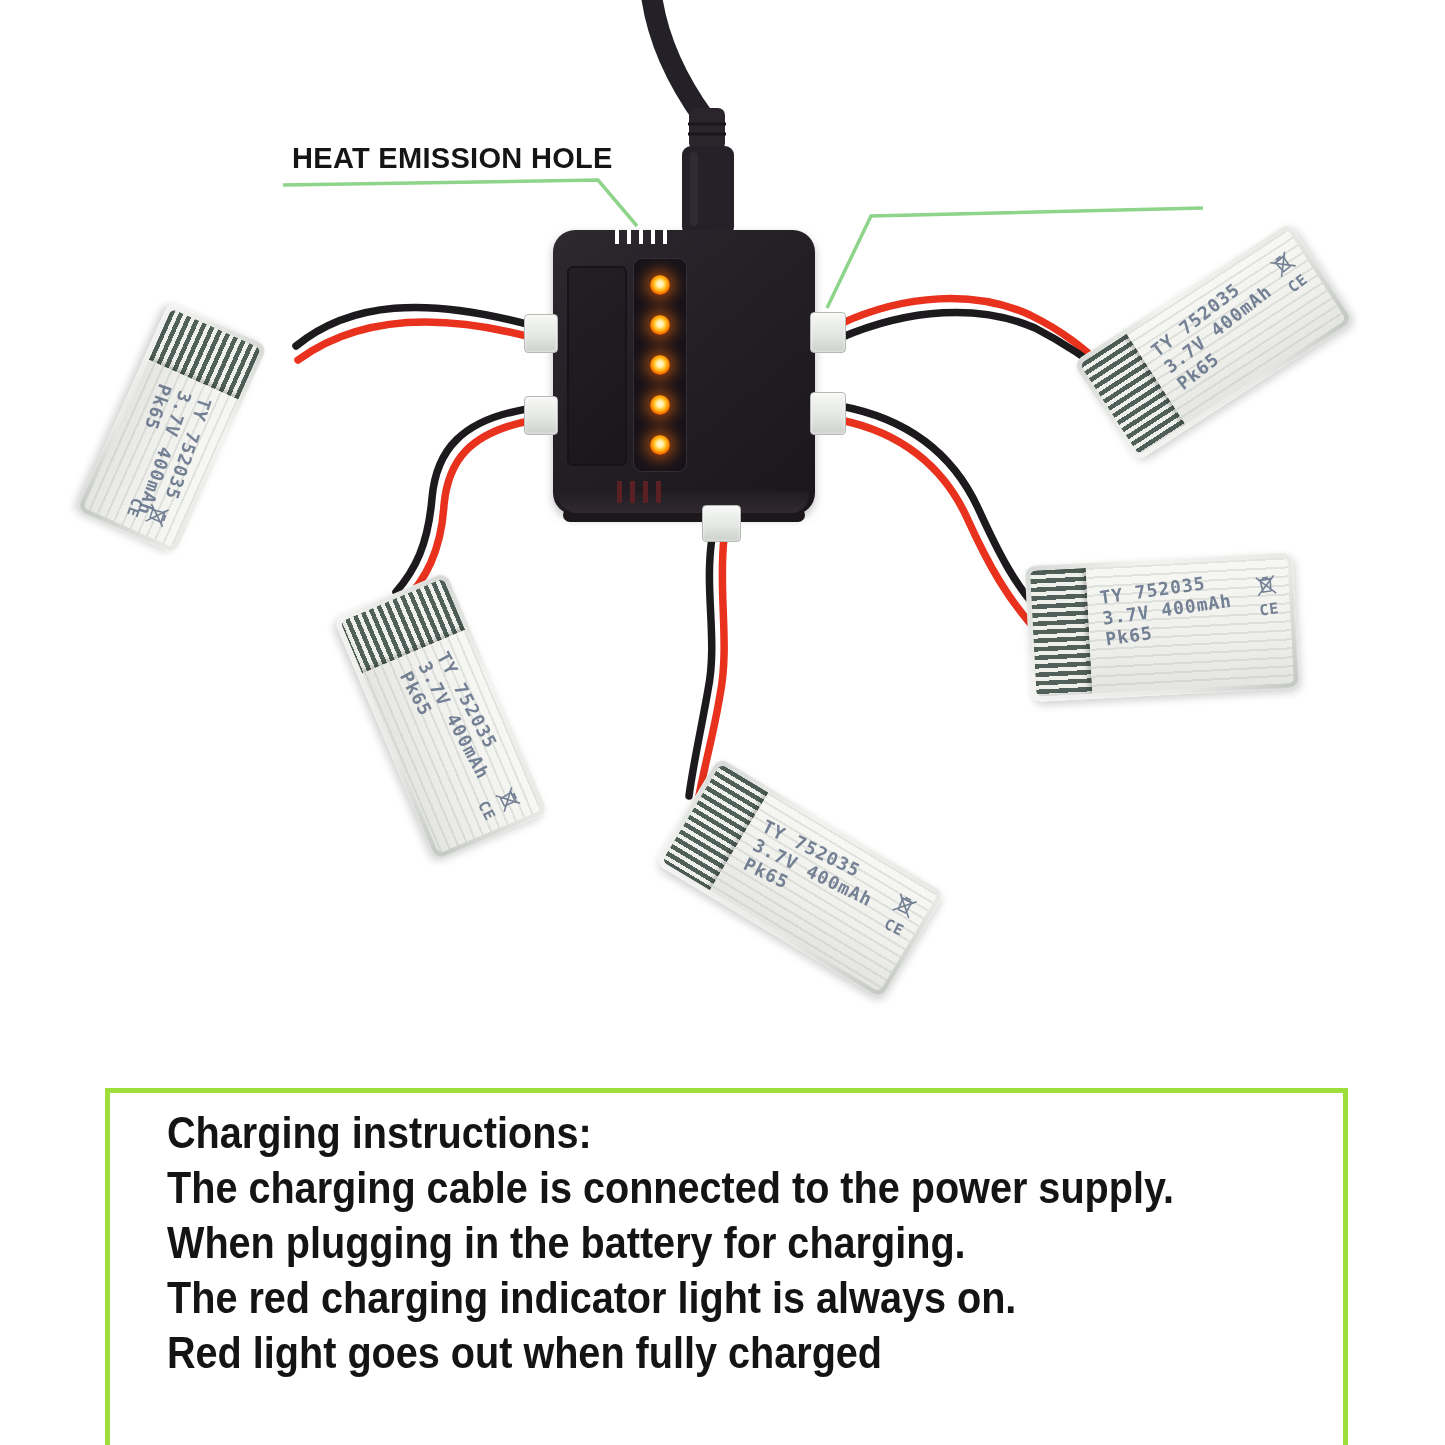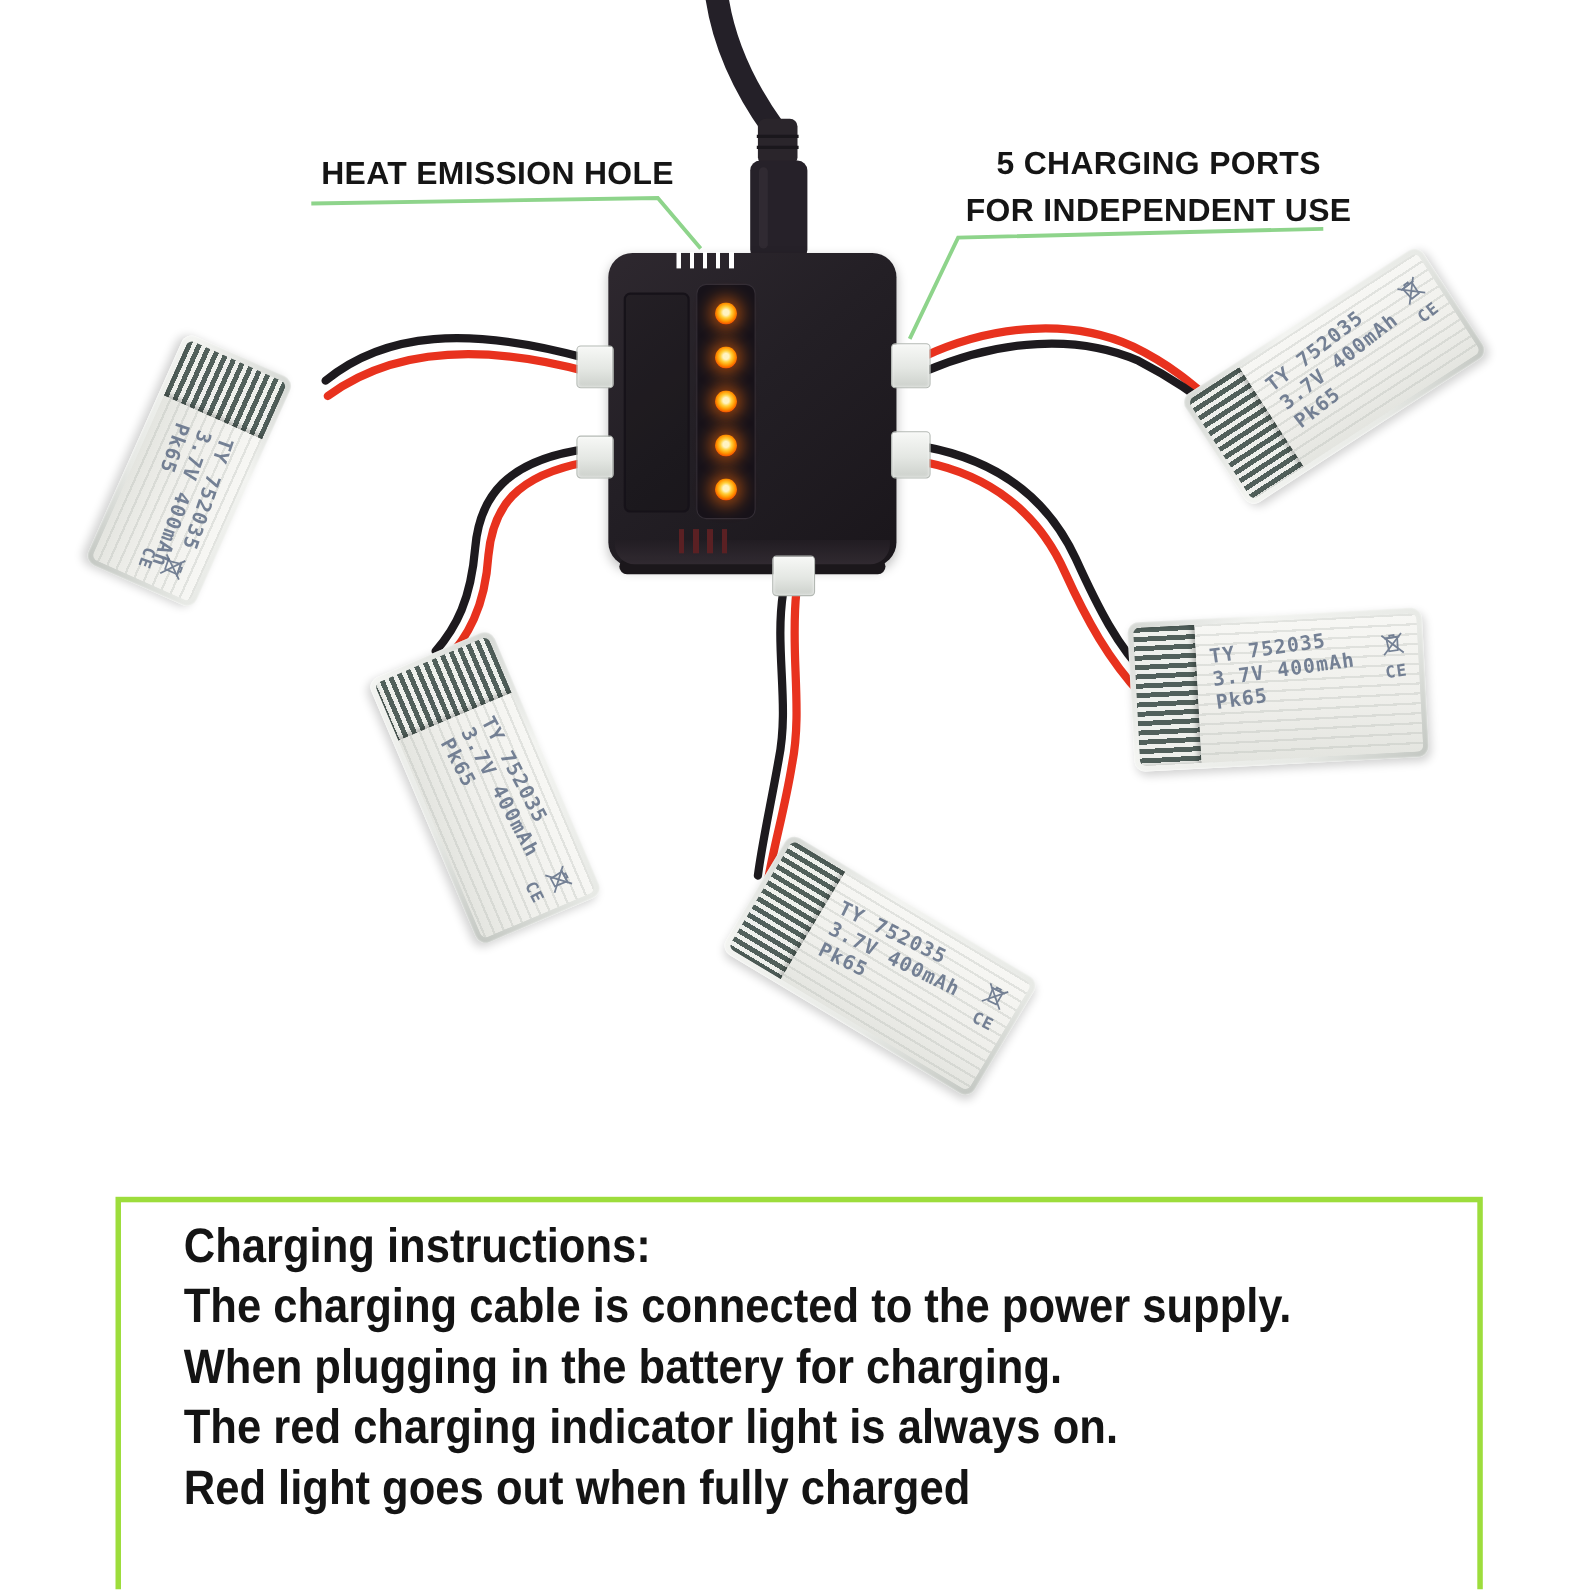--- a/index.html
+++ b/index.html
@@ -279,24 +279,20 @@
   <div class="port p-r1"></div>
   <div class="port p-r2"></div>
   <div class="port p-b"></div>
 
   <svg class="layer callout-layer" viewBox="0 0 1445 1445">
     <polyline points="283,185 598,180 637,226" fill="none" stroke="#8ed48b" stroke-width="3.5"></polyline>
     <polyline points="1203,208 871,216 827,308" fill="none" stroke="#8ed48b" stroke-width="3.5"></polyline>
   </svg>
 
   <div class="callout-label label-heat">HEAT EMISSION HOLE</div>
-  <div class="callout-label label-ports">
-    <div>5 CHARGING PORTS</div>
-    <div>FOR INDEPENDENT USE</div>
-  </div>
 
   <div class="instructions">
     <div class="line">Charging instructions:</div>
     <div class="line">The charging cable is connected to the power supply.</div>
     <div class="line">When plugging in the battery for charging.</div>
     <div class="line">The red charging indicator light is always on.</div>
     <div class="line">Red light goes out when fully charged</div>
   </div>
 
 </div>

